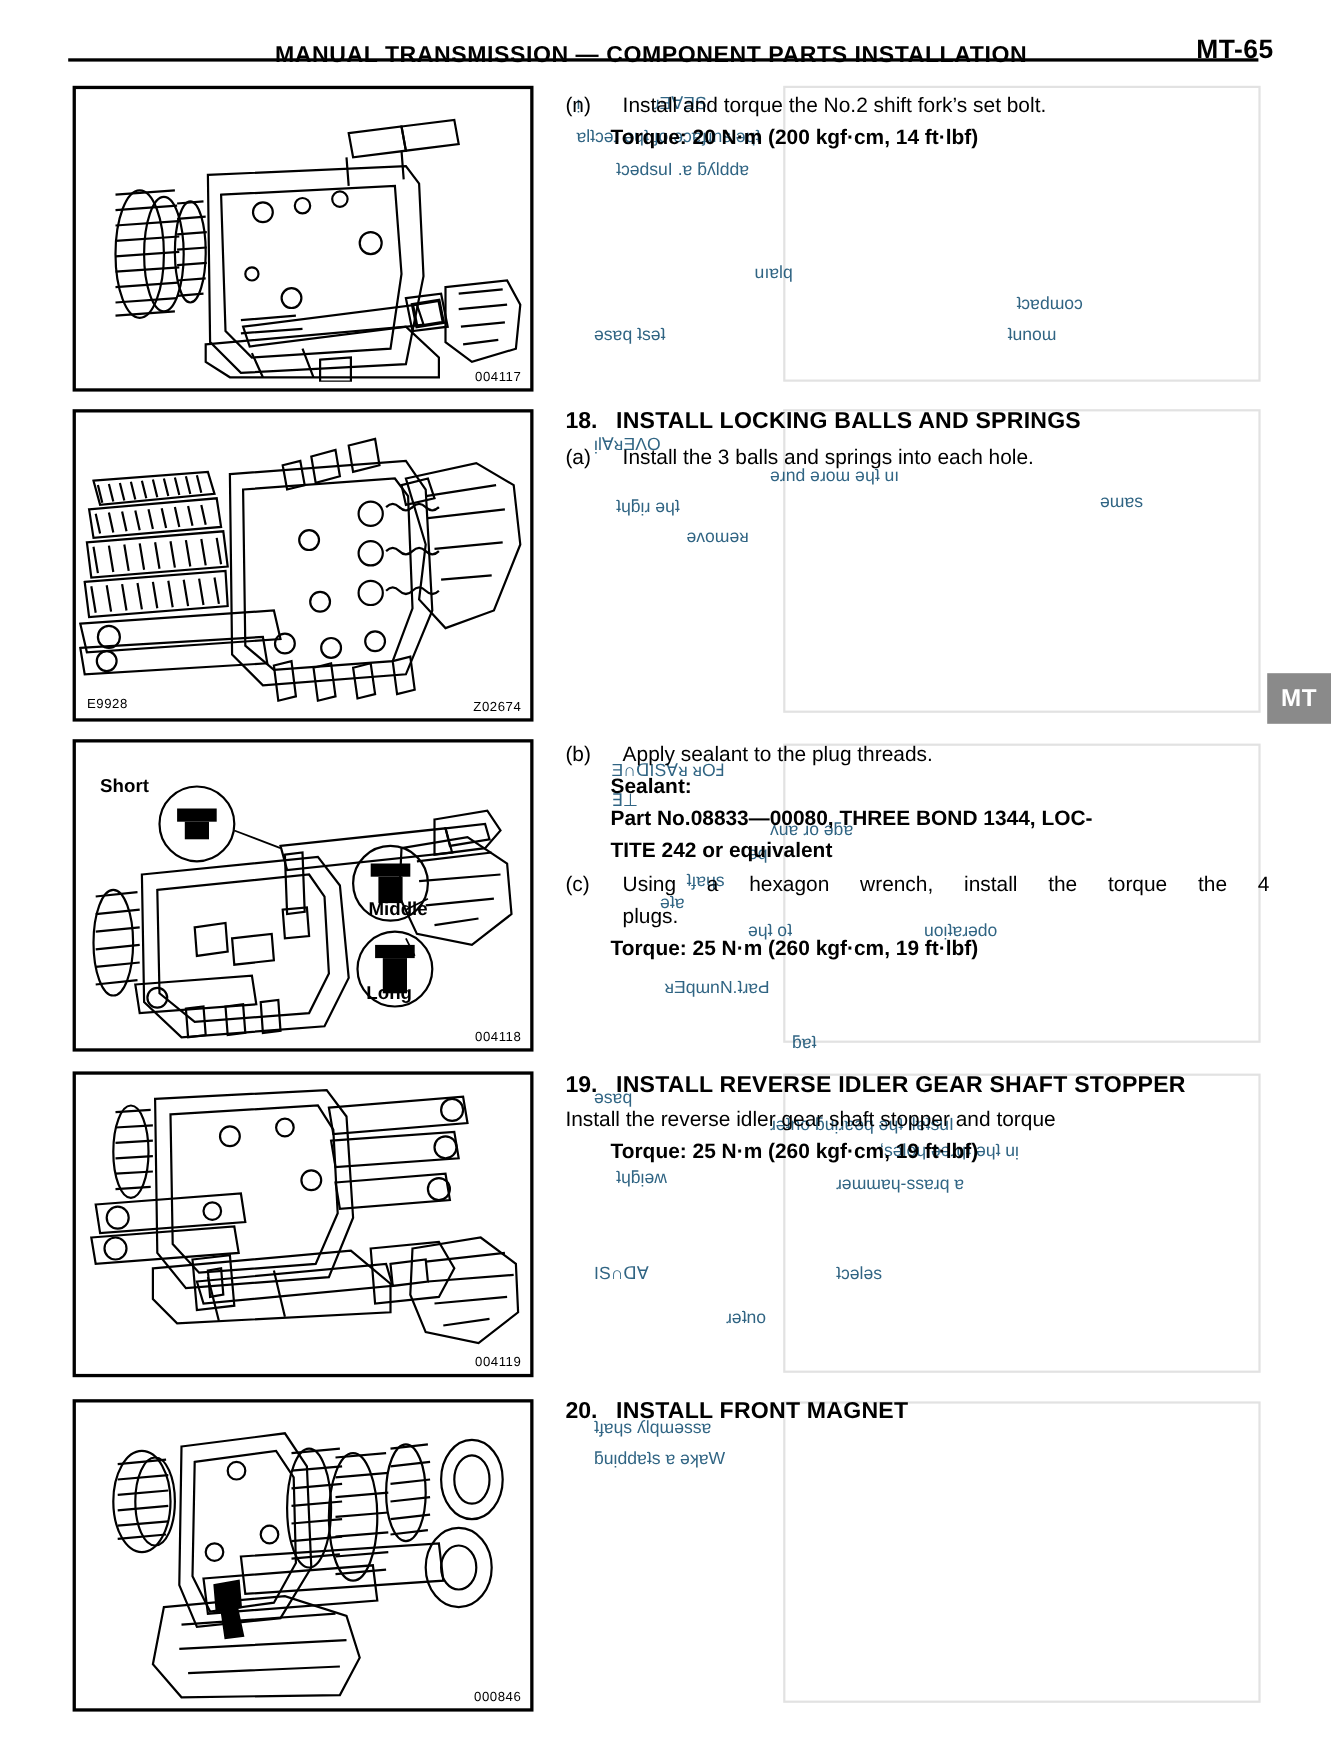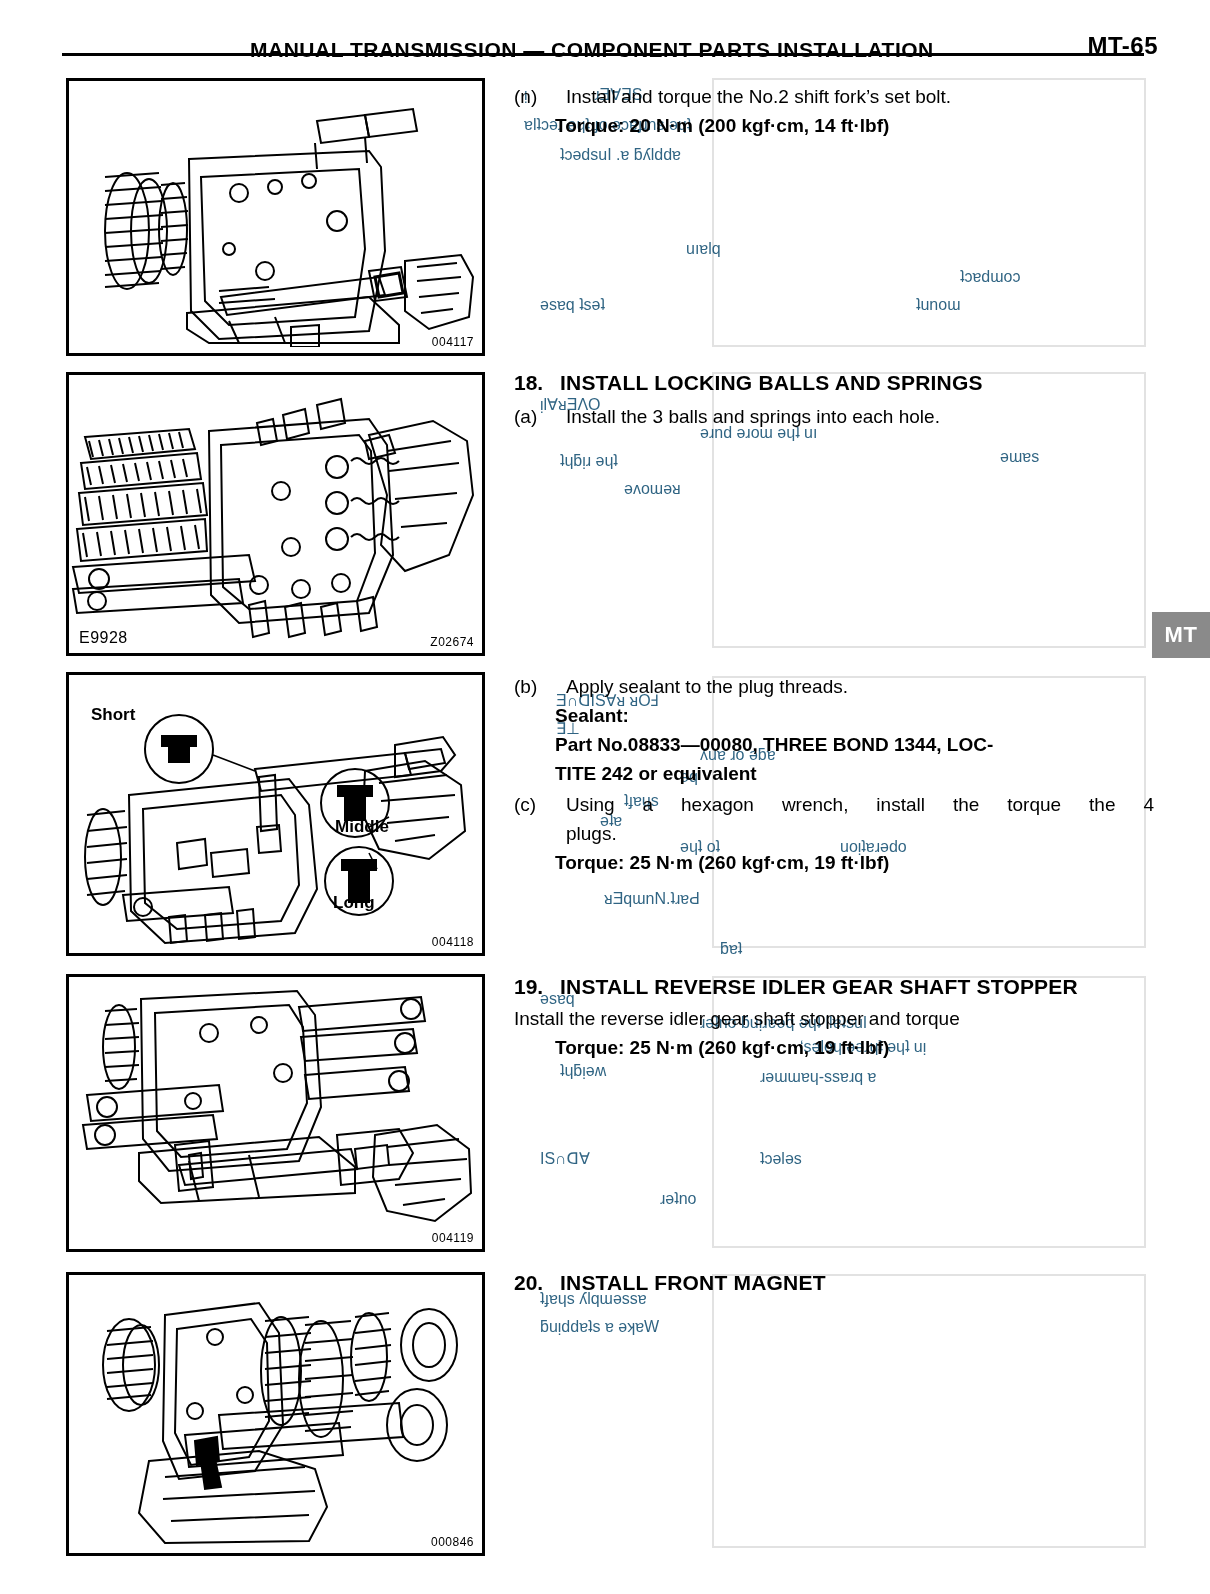--- a/index.html
+++ b/index.html
@@ -79,21 +79,21 @@
     right: 8px;
     bottom: 4px;
     font-size: 12px;
     font-family: "Liberation Sans", sans-serif;
     letter-spacing: 0.5px;
   }
   .fig-id-left {
     position: absolute;
     left: 10px;
     bottom: 6px;
-    font-size: 16px;
+    font-size: 12px;
     letter-spacing: 0.5px;
   }
   .fig-label {
     position: absolute;
     font-size: 17px;
     font-family: "Liberation Sans", sans-serif;
   }
 
   #fig-1 { left: 66px; top: 78px; width: 413px; height: 272px; }
   #fig-2 { left: 66px; top: 372px; width: 413px; height: 278px; }
@@ -166,21 +166,21 @@
 <div class="ghost-box" style="left:712px; top:78px; width:430px; height:265px;"></div>
 <div class="ghost-box" style="left:712px; top:372px; width:430px; height:272px;"></div>
 <div class="ghost-box" style="left:712px; top:676px; width:430px; height:268px;"></div>
 <div class="ghost-box" style="left:712px; top:976px; width:430px; height:268px;"></div>
 <div class="ghost-box" style="left:712px; top:1274px; width:430px; height:270px;"></div>
 
 <div class="ghost" style="left:524px; top:80px;">ᴉ&nbsp;&nbsp;&nbsp;&nbsp;&nbsp;&nbsp;&nbsp;&nbsp;&nbsp;&nbsp;&nbsp;&nbsp;&nbsp;&nbsp;&nbsp;ɹƎ∀ƎS</div>
 <div class="ghost" style="left:524px; top:110px;">ɐlʇɔǝɹ ǝɥʇ ɟo ǝɔɐɟɹns ǝɥʇ</div>
 <div class="ghost" style="left:560px; top:140px;">ʇɔǝdsuI .ɐ ƃʎlddɐ</div>
 <div class="ghost" style="left:686px; top:234px;">uıɐlq</div>
-<div class="ghost" style="left:924px; top:262px;margin-left:36px;">ʇɔɐdɯoɔ</div>
+<div class="ghost" style="left:924px; top:262px;">ʇɔɐdɯoɔ</div>
 <div class="ghost" style="left:540px; top:290px;">ǝsɐq ʇsǝʇ</div>
 <div class="ghost" style="left:916px; top:290px;">ʇunoɯ</div>
 <div class="ghost" style="left:540px; top:390px;">ᴉl∀ᴚƎΛO</div>
 <div class="ghost" style="left:700px; top:418px;">ǝɹnd ǝɹoɯ ǝɥʇ uı</div>
 <div class="ghost" style="left:1000px; top:442px;">ǝɯɐs</div>
 <div class="ghost" style="left:560px; top:446px;">ʇɥƃᴉɹ ǝɥʇ</div>
 <div class="ghost" style="left:624px; top:474px;">ǝʌoɯǝᴚ</div>
 <div class="ghost" style="left:556px; top:686px;">Ǝ∩ᗡIS∀ᴚ ᴚOℲ</div>
 <div class="ghost" style="left:556px; top:714px;">∃⊥</div>
 <div class="ghost" style="left:700px; top:740px;">ʎuɐ ɹo ǝƃɐ</div>

